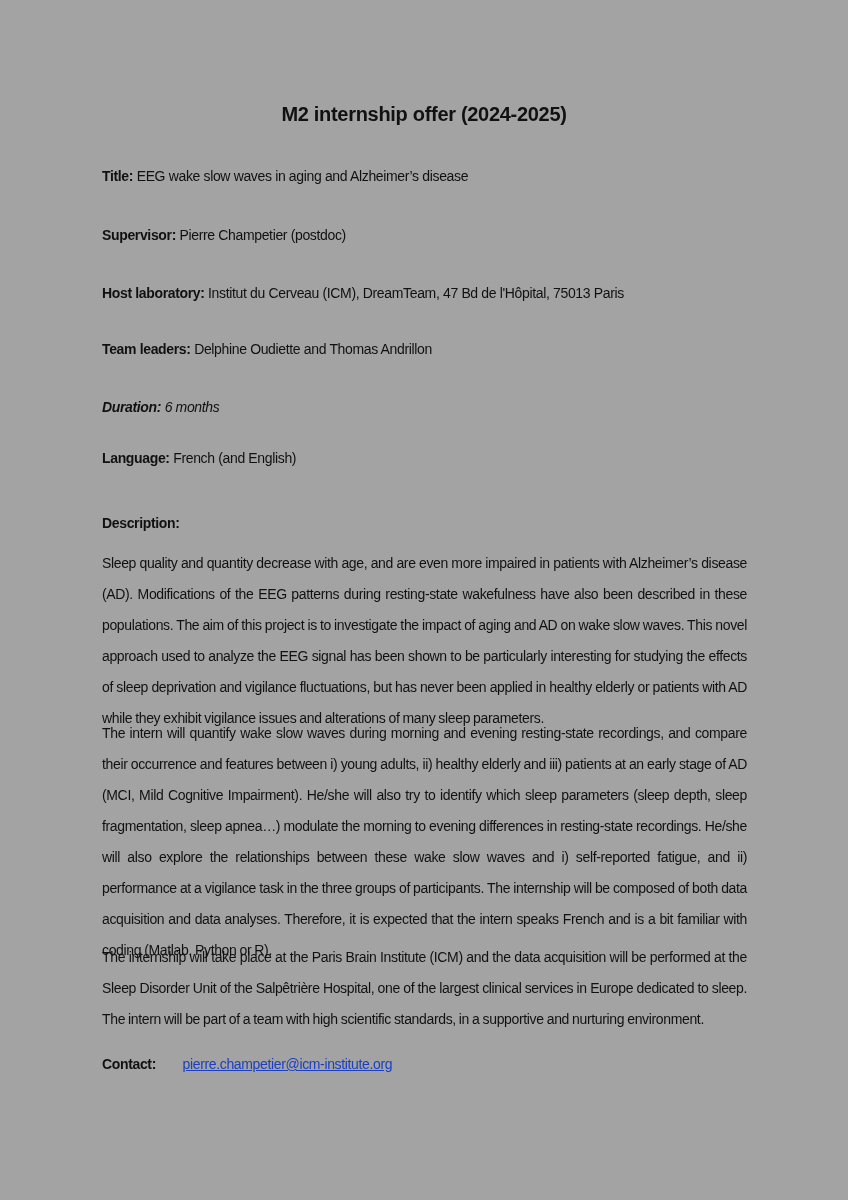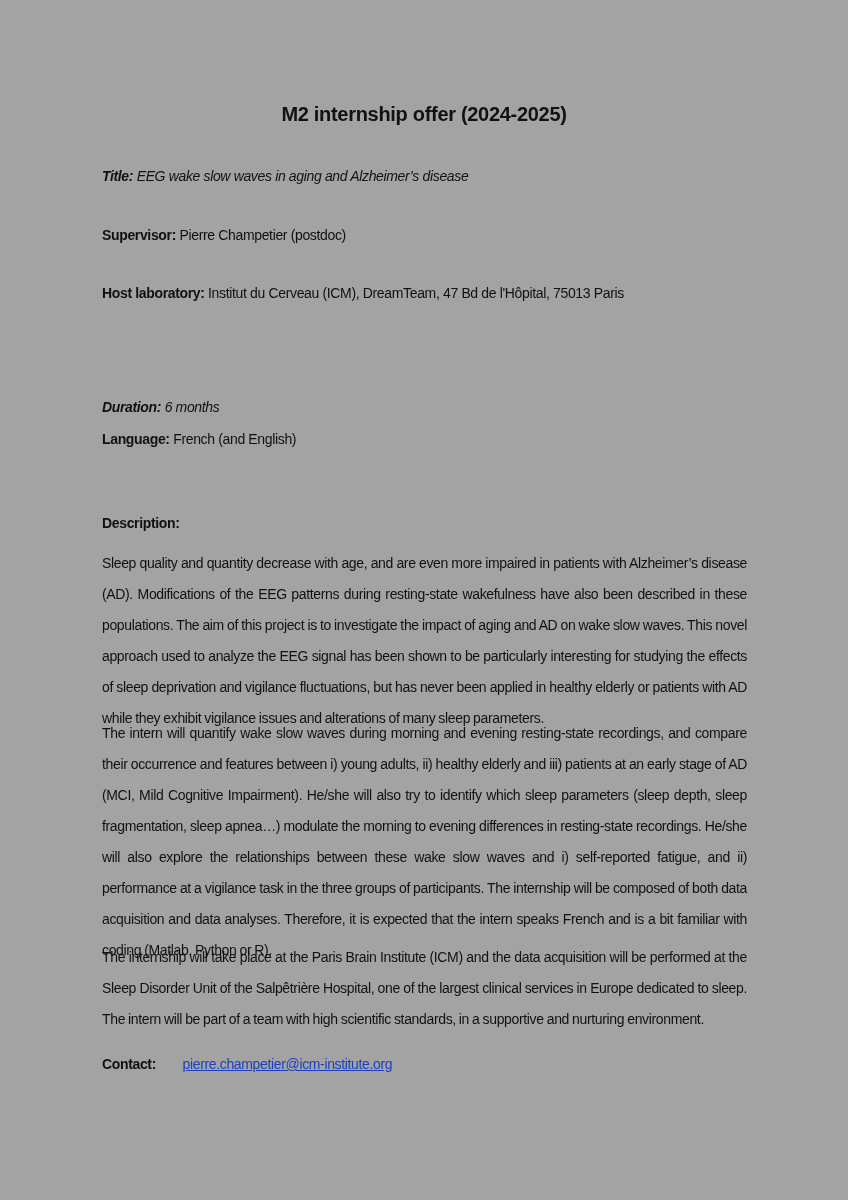--- a/index.html
+++ b/index.html
@@ -62,42 +62,46 @@
     padding-left: 23px;
   }
 </style>
 </head>
 <body>
 
 <div class="page">
 
   <div class="doc-title">M2 internship offer (2024-2025)</div>
 
-  <div class="field" style="top:168px;font-style:italic;">
+  <div class="field" style="top:168px;">
     <span class="lbl">Title:</span>
     <span>EEG wake slow waves in aging and Alzheimer’s disease</span>
   </div>
 
   <div class="field" style="top:227px;">
     <span class="lbl">Supervisor:</span>
     <span>Pierre Champetier (postdoc)</span>
   </div>
 
   <div class="field" style="top:285px;">
     <span class="lbl">Host laboratory:</span>
     <span>Institut du Cerveau (ICM), DreamTeam, 47 Bd de l'Hôpital, 75013 Paris</span>
   </div>
 
+  <div class="field" style="top:341px;">
+    <span class="lbl">Team leaders:</span>
+    <span>Delphine Oudiette and Thomas Andrillon</span>
+  </div>
 
   <div class="field" style="top:399px;font-style:italic;">
     <span class="lbl">Duration:</span>
     <span>6 months</span>
   </div>
 
-  <div class="field" style="top:431px;">
+  <div class="field" style="top:450px;">
     <span class="lbl">Language:</span>
     <span>French (and English)</span>
   </div>
 
   <div class="section-heading" style="top:515px;">Description:</div>
 
   <div class="para" style="top:548px;">Sleep quality and quantity decrease with age, and are even more impaired in patients with Alzheimer’s disease (AD). Modifications of the EEG patterns during resting-state wakefulness have also been described in these populations. The aim of this project is to investigate the impact of aging and AD on wake slow waves. This novel approach used to analyze the EEG signal has been shown to be particularly interesting for studying the effects of sleep deprivation and vigilance fluctuations, but has never been applied in healthy elderly or patients with AD while they exhibit vigilance issues and alterations of many sleep parameters.</div>
 
   <div class="para" style="top:718px;">The intern will quantify wake slow waves during morning and evening resting-state recordings, and compare their occurrence and features between i) young adults, ii) healthy elderly and iii) patients at an early stage of AD (MCI, Mild Cognitive Impairment). He/she will also try to identify which sleep parameters (sleep depth, sleep fragmentation, sleep apnea…) modulate the morning to evening differences in resting-state recordings. He/she will also explore the relationships between these wake slow waves and i) self-reported fatigue, and ii) performance at a vigilance task in the three groups of participants. The internship will be composed of both data acquisition and data analyses. Therefore, it is expected that the intern speaks French and is a bit familiar with coding (Matlab, Python or R).</div>
 

